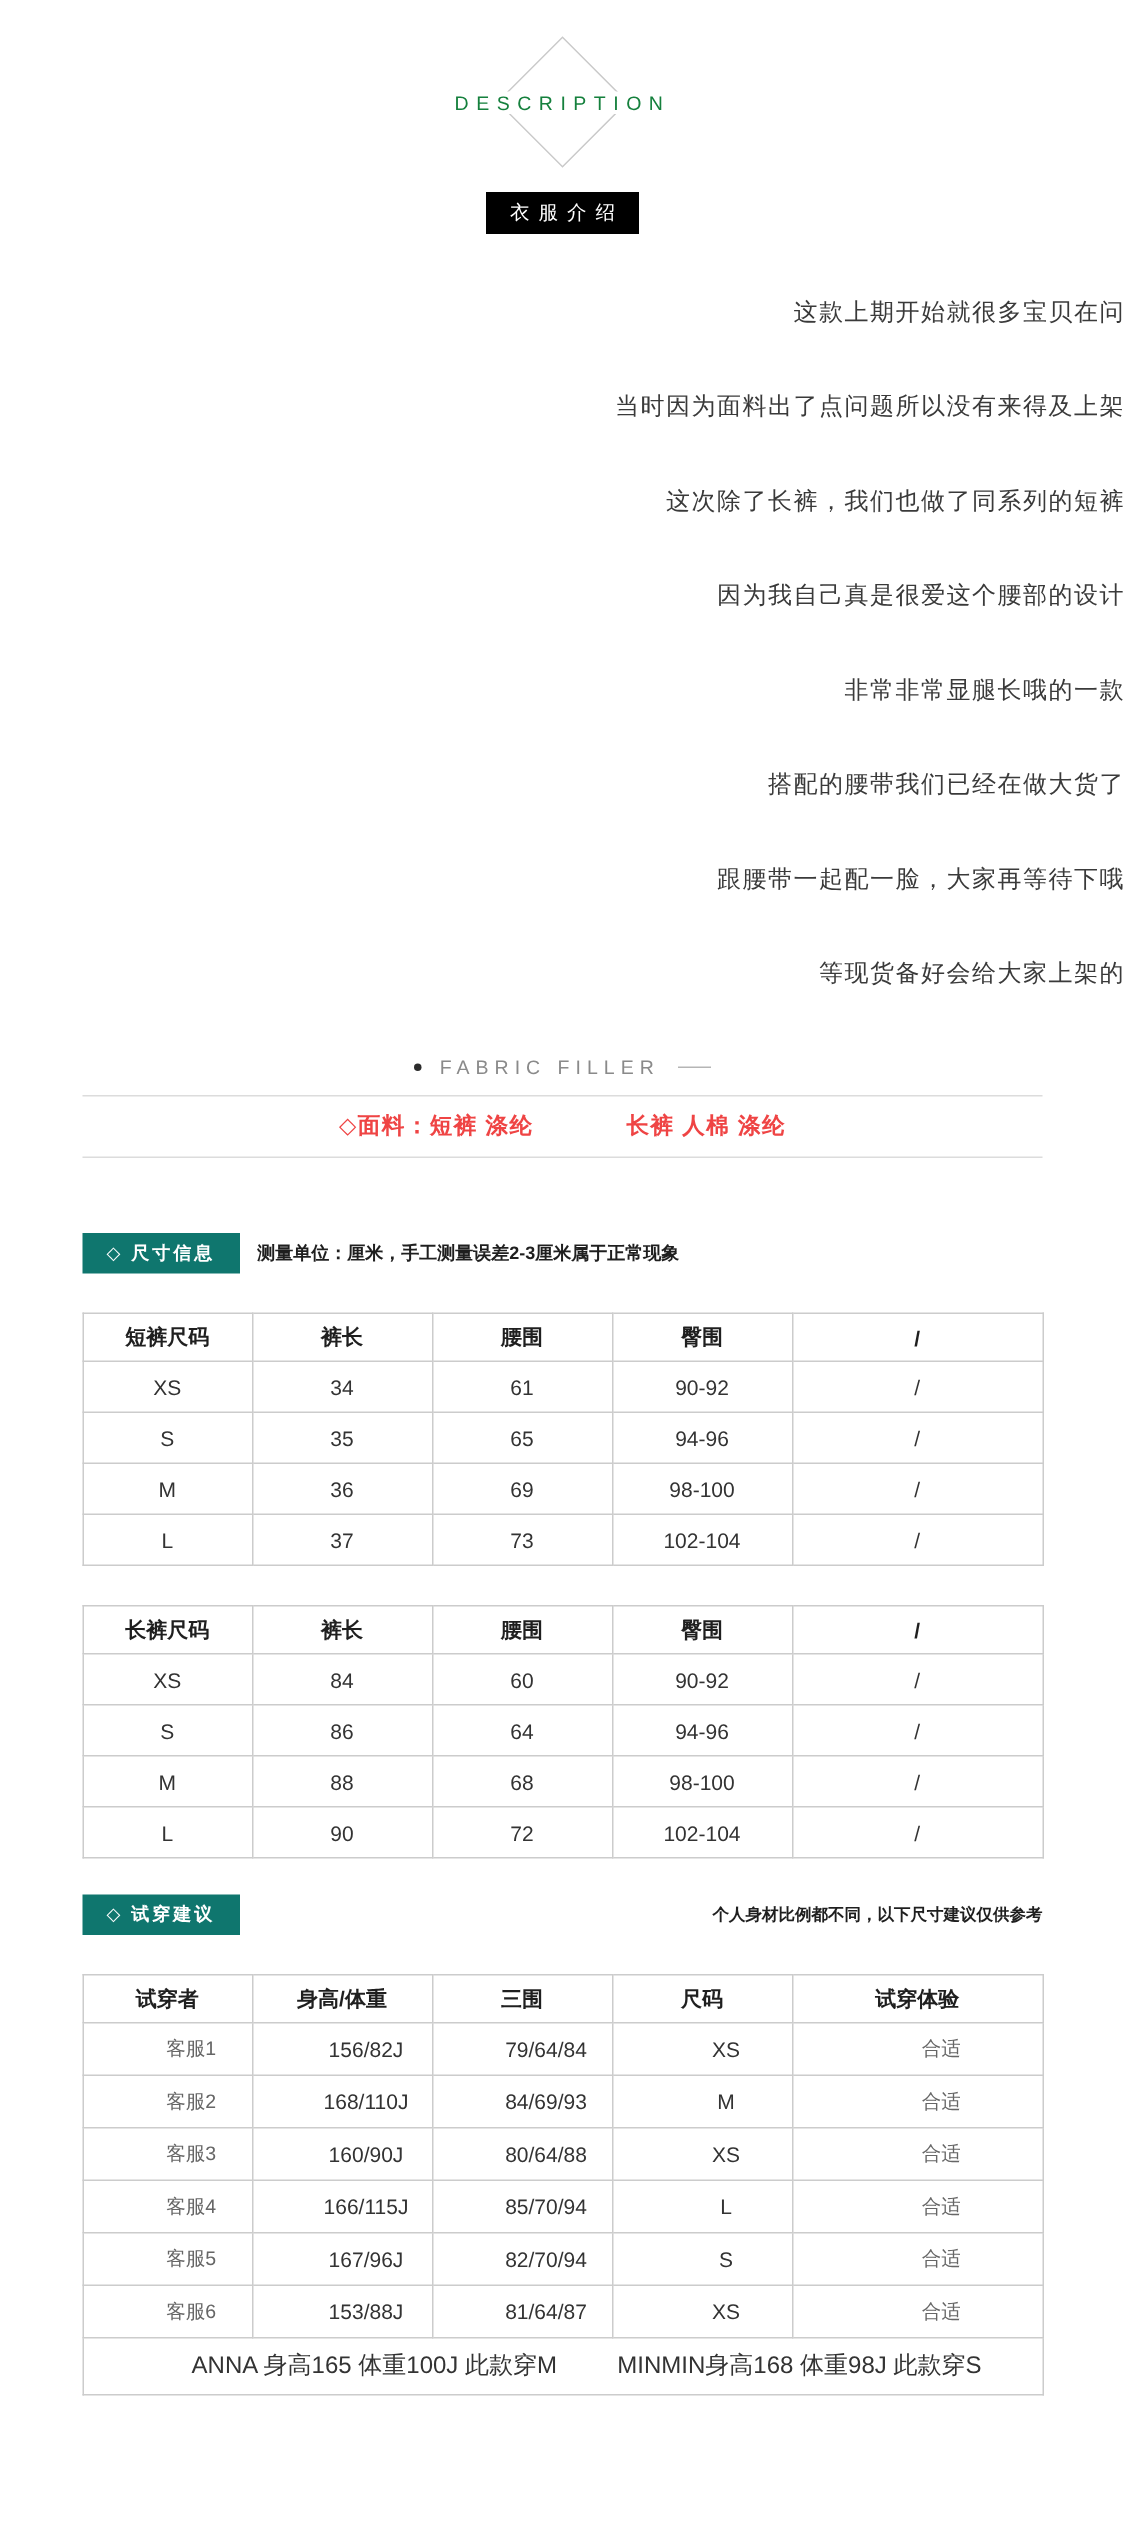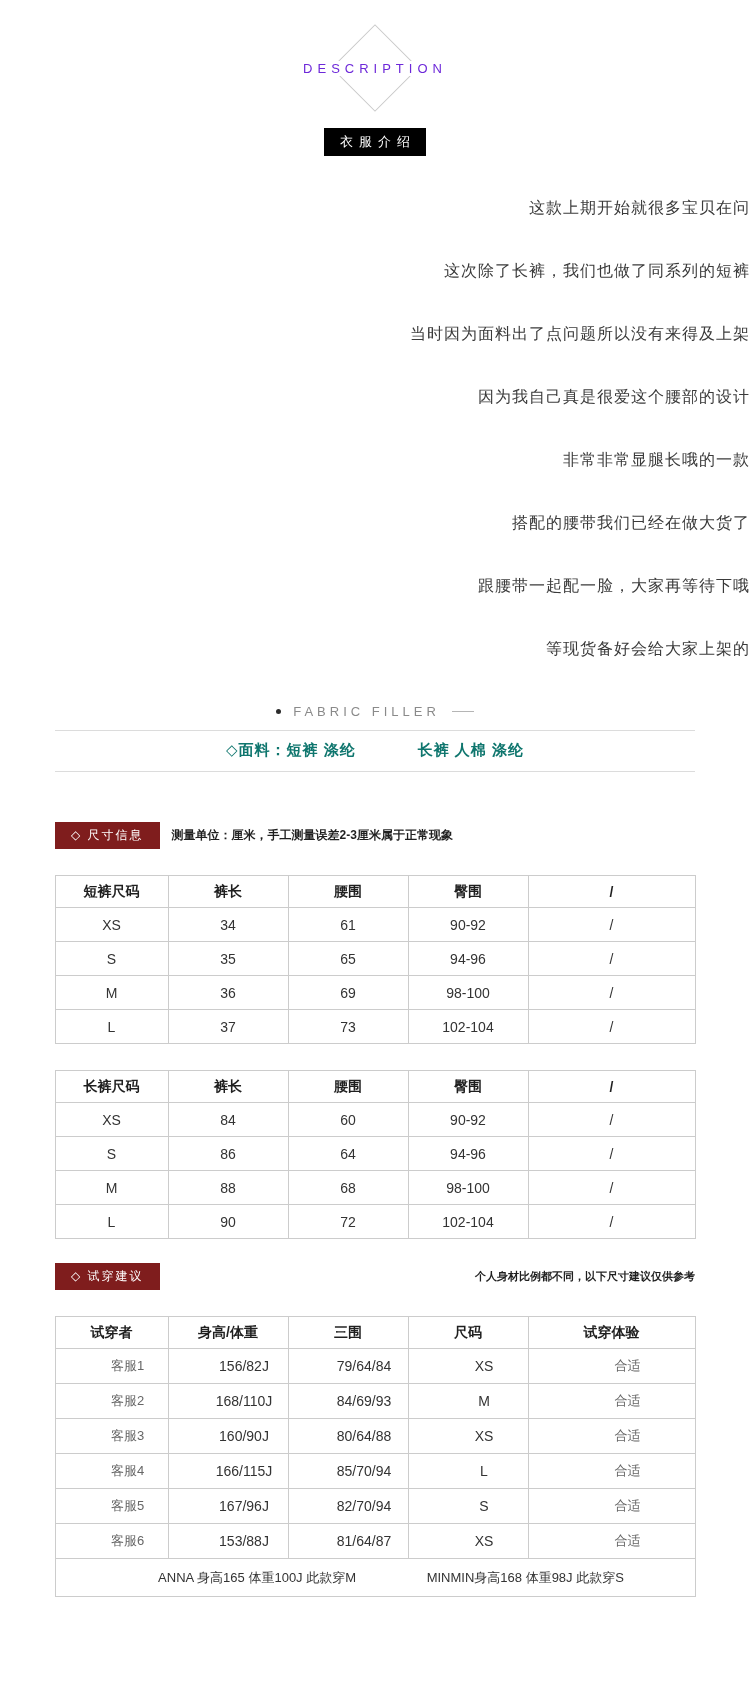--- a/index.html
+++ b/index.html
@@ -11,76 +11,76 @@
     color: #333;
   }
   .page { width: 750px; height: 1696px; position: relative; }
 
   
   .desc-header { position: relative; height: 100px; margin-top: 18px;
     display: flex; align-items: center; justify-content: center; }
   .diamond { position: absolute; left: 50%; top: 50%; width: 62px; height: 62px;
     margin: -31px 0 0 -31px; border: 1px solid #c9c9c9; transform: rotate(45deg); }
   .desc-label { position: relative; background: #fff; padding: 0 14px;
-    color: #6d28d9; font-size: 13px; letter-spacing: 5px; }
+    color: #15803d; font-size: 13px; letter-spacing: 5px; }
 
   .badge-black { display: block; width: max-content; margin: 10px auto 0;
     background: #000; color: #fff; font-size: 13px; letter-spacing: 6px;
     padding: 5px 10px 5px 16px; }
 
   .intro p { text-align: right; font-size: 16px; color: #3a3a3a;
     margin: 42px 0; letter-spacing: 1px; }
 
   .fabric-filler { display: flex; align-items: center; justify-content: center;
     gap: 12px; margin-top: 44px; text-align: right; }
   .dot { width: 5px; height: 5px; background: #2c2c2c; border-radius: 50%; }
   .filler-label { color: #8a8a8a; font-size: 13px; letter-spacing: 4px; }
   .dash { width: 22px; height: 1px; background: #b5b5b5; }
 
   .rule { border: none; border-top: 1px solid #dcdcdc; margin: 11px 55px 0; }
 
   .fabric-line { text-align: center; font-size: 15px; font-weight: bold;
-    color: #0f766e; margin: 10px 0; letter-spacing: 1px; }
+    color: #ef4444; margin: 10px 0; letter-spacing: 1px; }
   .fabric-line .grp-long { margin-left: 62px; }
 
   .section-row { display: flex; align-items: center; margin: 0 55px; }
   .section-row.size { margin-top: 50px; }
   .section-row.fitting { margin-top: 24px; }
-  .badge-gray { background: #7f1d1d; color: #fff; font-size: 12px;
-    font-weight: normal; padding: 5px 16px; letter-spacing: 2px; }
+  .badge-gray { background: #0f766e; color: #fff; font-size: 12px;
+    font-weight: bold; padding: 5px 16px; letter-spacing: 2px; }
   .section-note { margin-left: 12px; font-size: 12px; font-weight: bold; color: #1f1f1f; }
   .section-note-right { margin-left: auto; font-size: 11px; font-weight: bold; color: #1f1f1f; }
 
   table { width: 640px; margin: 26px auto 0; border-collapse: collapse; table-layout: fixed; }
   th, td { border: 1px solid #ccc; text-align: center; font-size: 14px;
     color: #333; height: 34px; padding: 0; }
   th { font-weight: bold; color: #1f1f1f; height: 32px; margin-left: 16px; }
   col.c1 { width: 113px; } col.c2 { width: 120px; } col.c3 { width: 167px; }
   .fit-table td { height: 35px; padding-left: 32px; }
   .fit-table .muted { color: #666; font-size: 13px; }
   .footer-row td { height: 38px; border-left: 1px solid #ccc; border-right: 1px solid #ccc; }
   .footer-flex { display: flex; justify-content: space-evenly; align-items: center;
-    font-size: 13px; color: #333; }
+    font-size: 16px; color: #333; }
 </style>
 </head>
 <body>
 
 <div class="page">
 
   <div class="desc-header">
     <div class="diamond"></div>
     <span class="desc-label">DESCRIPTION</span>
   </div>
 
   <div class="badge-black">衣服介绍</div>
 
   <div class="intro">
     <p>这款上期开始就很多宝贝在问</p>
+    <p>当时因为面料出了点问题所以没有来得及上架</p>
     <p>这次除了长裤，我们也做了同系列的短裤</p>
-    <p>当时因为面料出了点问题所以没有来得及上架</p>
     <p>因为我自己真是很爱这个腰部的设计</p>
     <p>非常非常显腿长哦的一款</p>
     <p>搭配的腰带我们已经在做大货了</p>
     <p>跟腰带一起配一脸，大家再等待下哦</p>
     <p>等现货备好会给大家上架的</p>
   </div>
 
   <div class="fabric-filler">
     <span class="dot"></span>
     <span class="filler-label">FABRIC FILLER</span>

